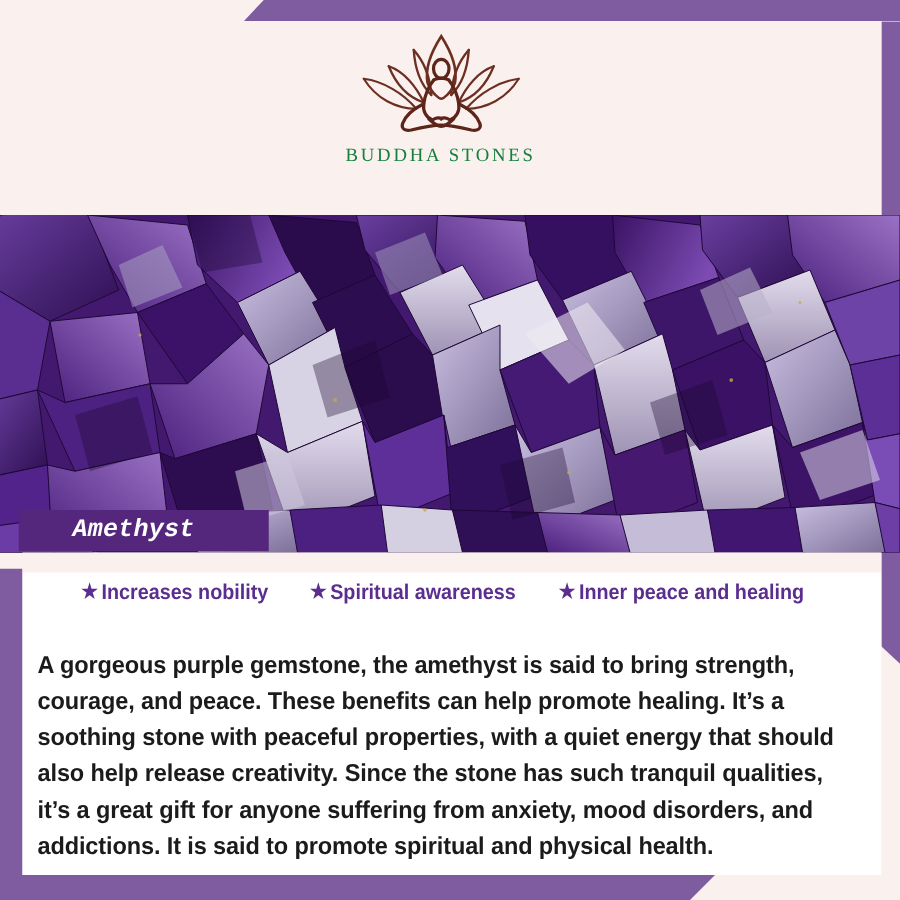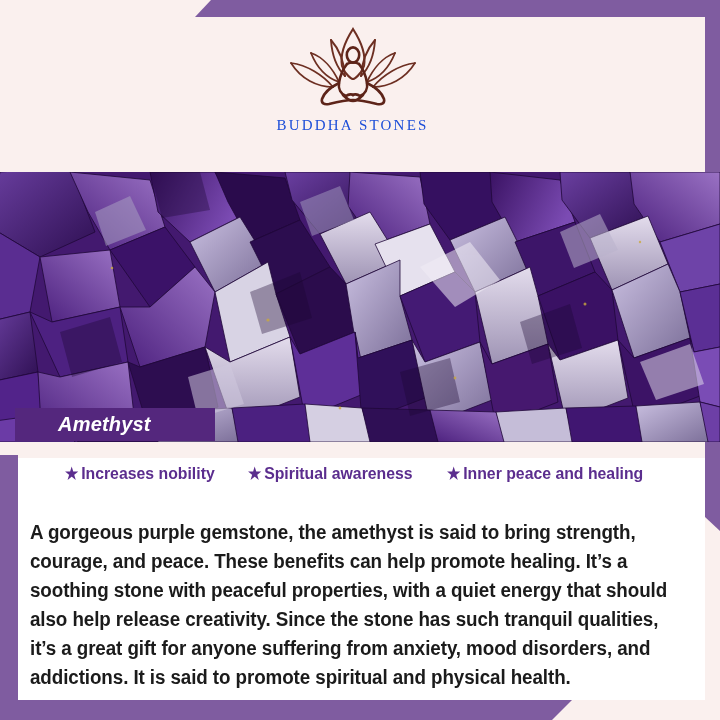--- a/index.html
+++ b/index.html
@@ -82,21 +82,21 @@
   .logo-mark {
     display: block;
     margin: 0 auto;
   }
   .logo-text {
     display: block;
     margin-top: 2px;
     font-family: "Liberation Serif", serif;
     font-size: 15px;
     letter-spacing: 2.2px;
-    color: #1d4ed8;
+    color: #15803d;
     font-weight: 400;
   }
 
   .title-box {
     position: absolute;
     left: 150px;
     top: 111px;
     width: 420px;
     height: 44px;
     background: #fdf7f6;
@@ -132,21 +132,21 @@
     top: 408px;
     width: 200px;
     height: 33px;
     background: #54277d;
     display: flex;
     align-items: center;
   }
   .stone-label-text {
     margin-left: 43px;
     color: #ffffff;
-    font-family: Liberation Sans, sans-serif;
+    font-family: Liberation Mono, monospace;
     font-size: 20px;
     font-weight: bold;
     font-style: italic;
     letter-spacing: 0.2px;
   }
 
   
   .cream-strip {
     position: absolute;
     left: 18px;

